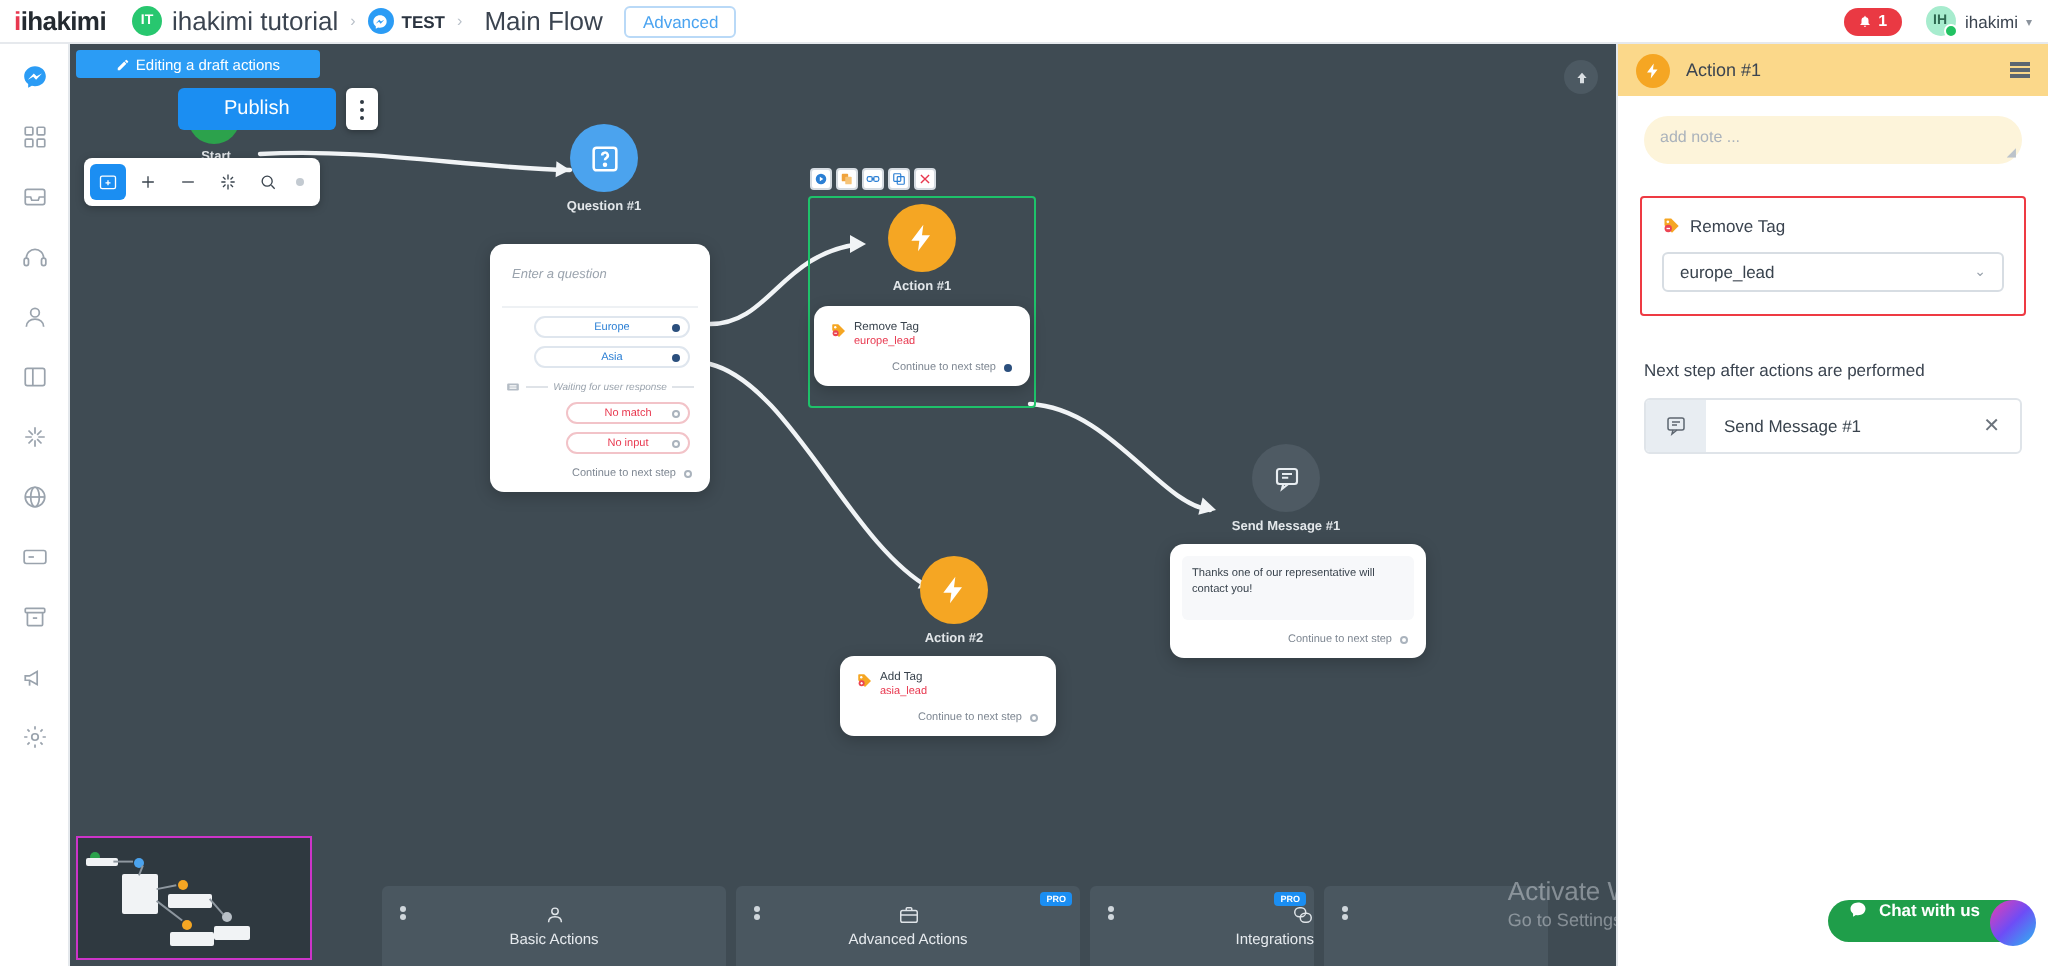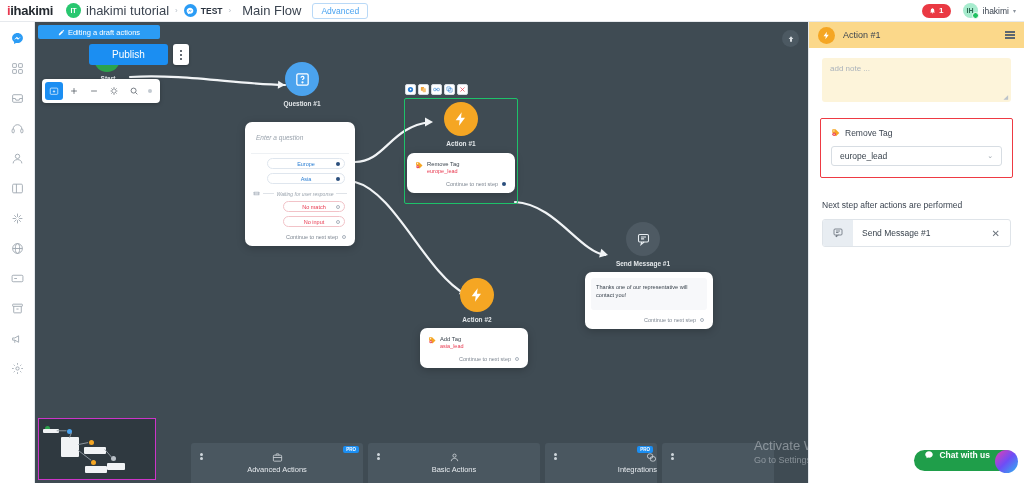--- a/index.html
+++ b/index.html
@@ -218,21 +218,21 @@
   .rp-bolt {
     width: 17px; height: 17px; border-radius: 50%; background: #f5a623;
     display: flex; align-items: center; justify-content: center;
   }
   .rp-bolt svg { width: 9px; height: 9px; fill: #fff; }
   .rp-title { font-size: 9px; color: #3b4450; font-weight: 400; }
   .rp-menu { margin-left: auto; display: flex; flex-direction: column; gap: 1.5px; cursor: pointer; }
   .rp-menu i { width: 10px; height: 1.5px; background: #5d6670; display: block; }
 
   .note-box {
-    margin: 10px 13px 0 13px; background: #fdf4da; border-radius: 3px; height: 44px;
+    margin: 10px 13px 0 13px; background: #fdf4da; border-radius: 14px; height: 24px;
     position: relative; padding: 6px 8px;
   }
   .note-box .ph { font-size: 8px; color: #aab2bb; }
   .note-box .grip {
     position: absolute; right: 3px; bottom: 2px; font-size: 6px; color: #bcc3cb;
   }
 
   .action-block {
     margin: 16px 11px 0 11px; border: 1.5px solid #ee3a43; border-radius: 2px;
     padding: 7px 6px 11px 6px;
@@ -633,42 +633,42 @@
           <path d="M18,12 L28,12"></path>
             <path d="M33,14 L31,19"></path>
             <path d="M40,26 L50,24"></path>
             <path d="M40,32 L53,42"></path>
             <path d="M67,31 L74,39"></path>
         </g>
       </svg>
     </div>
 
     <div id="palette">
+      <div class="pal-item">
+        <div class="pal-grip">
+            <i></i>
+            <i></i>
+          </div>
+        <svg viewBox="0 0 24 24">
+            <circle cx="12" cy="8" r="3.5"></circle>
+            <path d="M5 20c0-3.9 3.1-6 7-6s7 2.1 7 6"></path>
+          </svg>
+        <div class="pal-label">Basic Actions</div>
+      </div>
       <div class="pal-item" style="width:172px;">
         <div class="pal-grip">
             <i></i>
             <i></i>
           </div>
         <div class="pro-badge">PRO</div>
         <svg viewBox="0 0 24 24">
             <rect x="3" y="7" width="18" height="13" rx="2"></rect>
             <path d="M9 7V5a1 1 0 011-1h4a1 1 0 011 1v2M3 12h18"></path>
           </svg>
         <div class="pal-label">Advanced Actions</div>
-      </div>
-      <div class="pal-item">
-        <div class="pal-grip">
-            <i></i>
-            <i></i>
-          </div>
-        <svg viewBox="0 0 24 24">
-            <circle cx="12" cy="8" r="3.5"></circle>
-            <path d="M5 20c0-3.9 3.1-6 7-6s7 2.1 7 6"></path>
-          </svg>
-        <div class="pal-label">Basic Actions</div>
       </div>
       <div class="pal-item" style="width:112px;align-items:flex-end;">
         <div class="pal-grip">
             <i></i>
             <i></i>
           </div>
         <div class="pro-badge">PRO</div>
         <svg viewBox="0 0 24 24">
             <rect x="3" y="4" width="12" height="10" rx="5"></rect>
             <rect x="9" y="10" width="12" height="10" rx="5"></rect>

